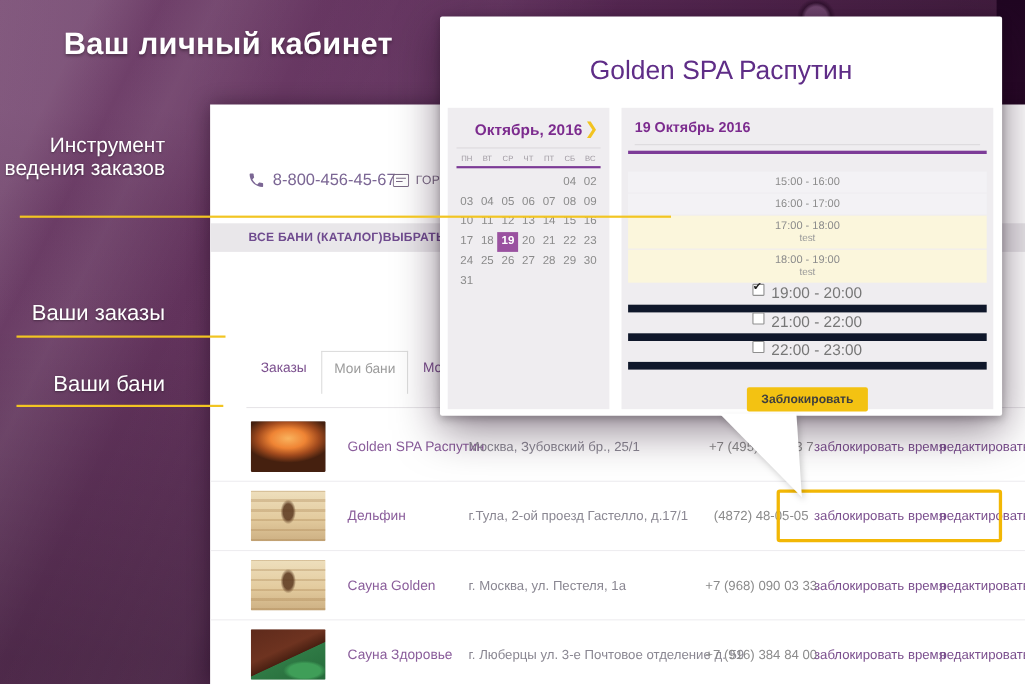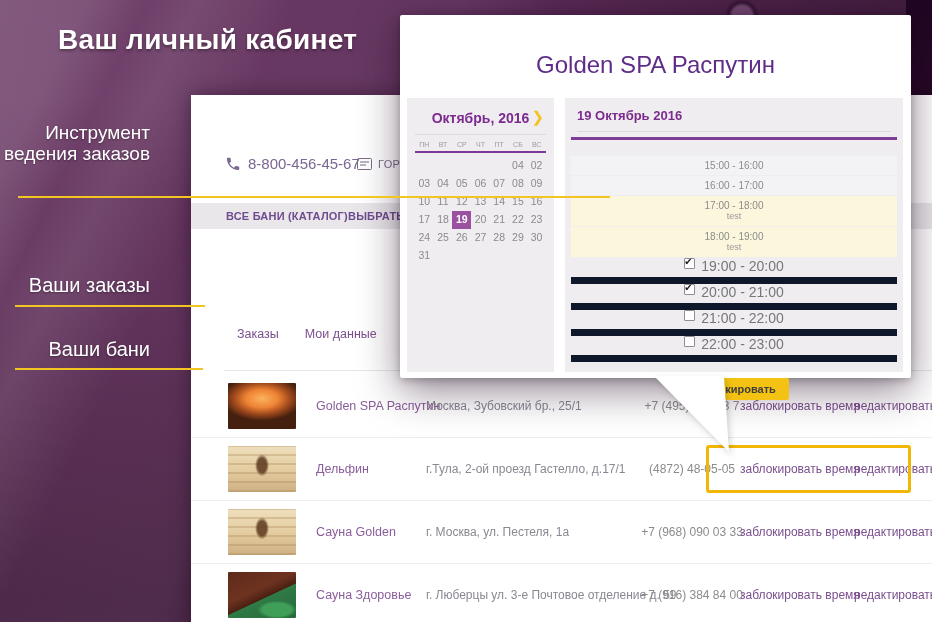--- a/index.html
+++ b/index.html
@@ -139,20 +139,21 @@
       </div>
     </div>
 
     <div class="navbar">
       <span class="nav-item n1">ВСЕ БАНИ (КАТАЛОГ)</span>
       <span class="nav-item n2">ВЫБРАТЬ ПО КА</span>
     </div>
 
     <div class="tabs">
       <span class="tab">Заказы</span>
+      <span class="tab active">Мои бани</span>
       <span class="tab">Мои данные</span>
     </div>
     <div class="tabs-rule"></div>
 
     <div class="rows">
       <div class="brow">
         <div class="thumb t1"></div>
         <span class="bname">Golden SPA Распутин</span>
         <span class="baddr">Москва, Зубовский бр., 25/1</span>
         <span class="bphone">+7 (495) 374 73 7</span>
@@ -270,24 +271,20 @@
           </div>
           <div class="slot marked">
             <span>18:00 - 19:00</span>
             <span class="note">test</span>
           </div>
           <div class="cb-row">
             <span class="cb checked"></span>
             <span>19:00 - 20:00</span>
           </div>
           <div class="cb-row">
-            <span class="cb checked"></span>
-            <span>20:00 - 21:00</span>
-          </div>
-          <div class="cb-row">
             <span class="cb"></span>
             <span>21:00 - 22:00</span>
           </div>
           <div class="cb-row">
             <span class="cb"></span>
             <span>22:00 - 23:00</span>
           </div>
         </div>
       <button class="block-btn">Заблокировать</button>
     </div>

